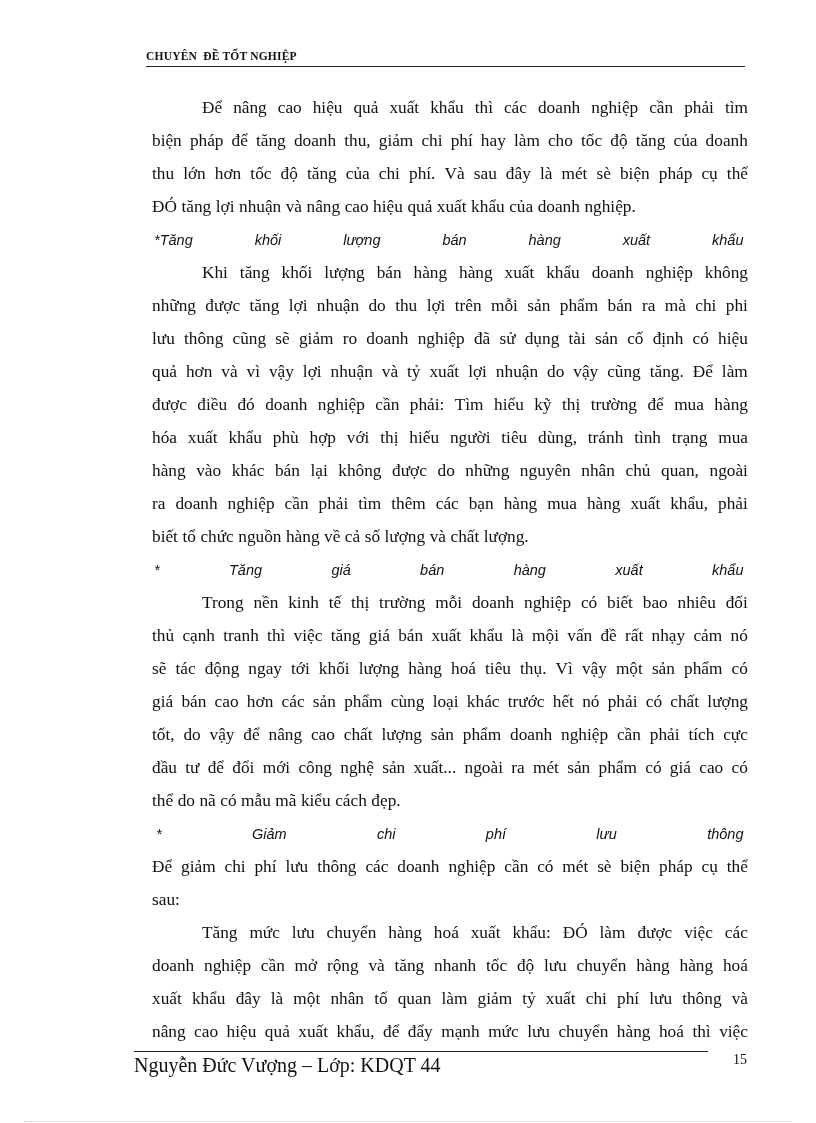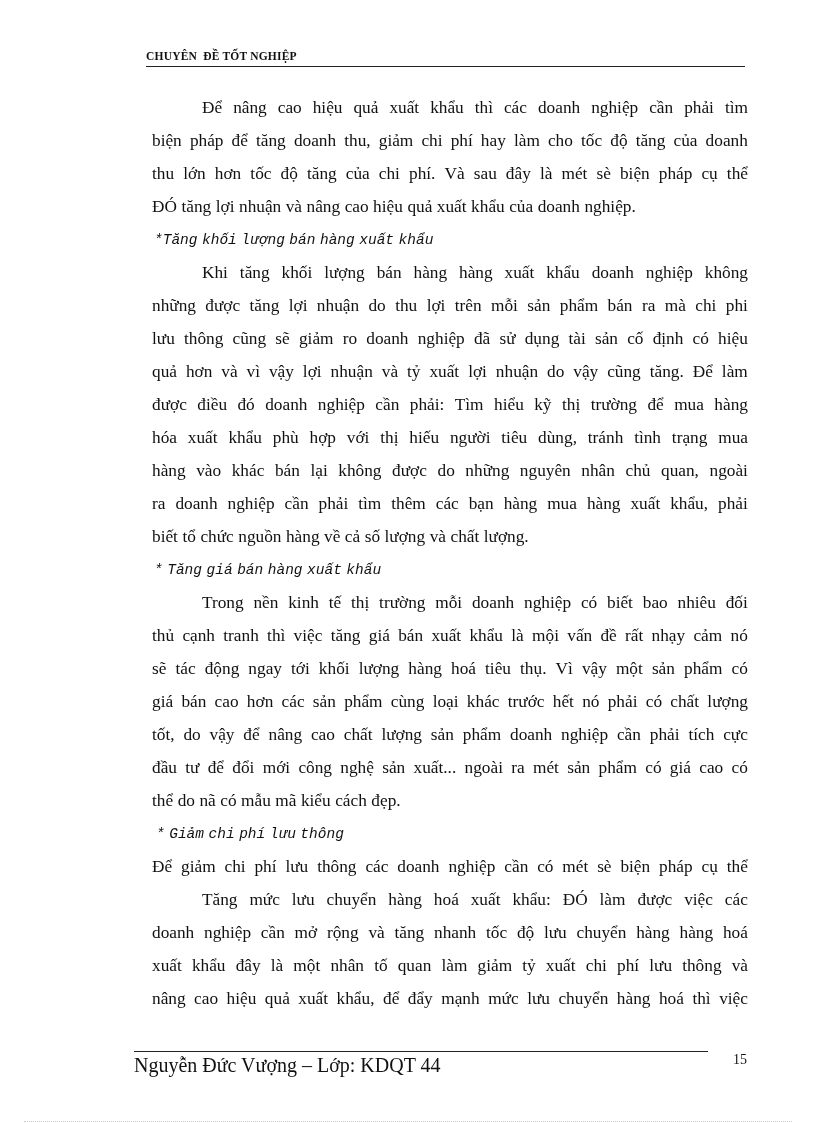--- a/index.html
+++ b/index.html
@@ -7,21 +7,21 @@
          font-family: "Liberation Serif", "DejaVu Serif", serif; color: #111; }
   .header { position: absolute; left: 146px; top: 46px; width: 599px; height: 20px;
             border-bottom: 1px solid #222; }
   .header-title { font-size: 11.5px; font-weight: bold; letter-spacing: 0.2px; white-space: pre; }
   .body { position: absolute; left: 136px; top: 93px; width: 596px; margin-left: 16px; }
   .line { height: 33px; line-height: 30px; font-size: 17.3px; white-space: nowrap;
           display: flex; justify-content: space-between; }
   .line.last { justify-content: flex-start; }
   .line.last span { margin-right: 4.5px; }
   .line.indent { padding-left: 50px; }
-  .line.heading { font-style: italic; font-family: Liberation Mono, monospace; font-size: 14.5px; }
+  .line.heading { font-style: italic; font-family: Liberation Sans, sans-serif; font-size: 14.5px; justify-content: space-between; }
   .line.heading.pad1 { padding-left: 2px; }
   .line.heading.pad2 { padding-left: 4px; }
   .footer-rule { position: absolute; left: 134px; top: 1051px; width: 574px; border-top: 1px solid #222; }
   .footer-author { position: absolute; left: 134px; top: 1054px; font-size: 20px; font-weight: normal; white-space: nowrap; }
   .page-number { position: absolute; left: 733px; top: 1052px; font-size: 14px; }
   .bottom-dots { position: absolute; left: 24px; top: 1121px; width: 768px; border-top: 1px dotted #ccc; }
 </style>
 </head>
 <body>
 
@@ -416,20 +416,23 @@
       <span>nghiệp</span>
       <span>cần</span>
       <span>có</span>
       <span>mét</span>
       <span>sè</span>
       <span>biện</span>
       <span>pháp</span>
       <span>cụ</span>
       <span>thể</span>
     </div>
+    <div class="line last">
+      <span>sau:</span>
+    </div>
     <div class="line indent">
       <span>Tăng</span>
       <span>mức</span>
       <span>lưu</span>
       <span>chuyển</span>
       <span>hàng</span>
       <span>hoá</span>
       <span>xuất</span>
       <span>khẩu:</span>
       <span>ĐÓ</span>

